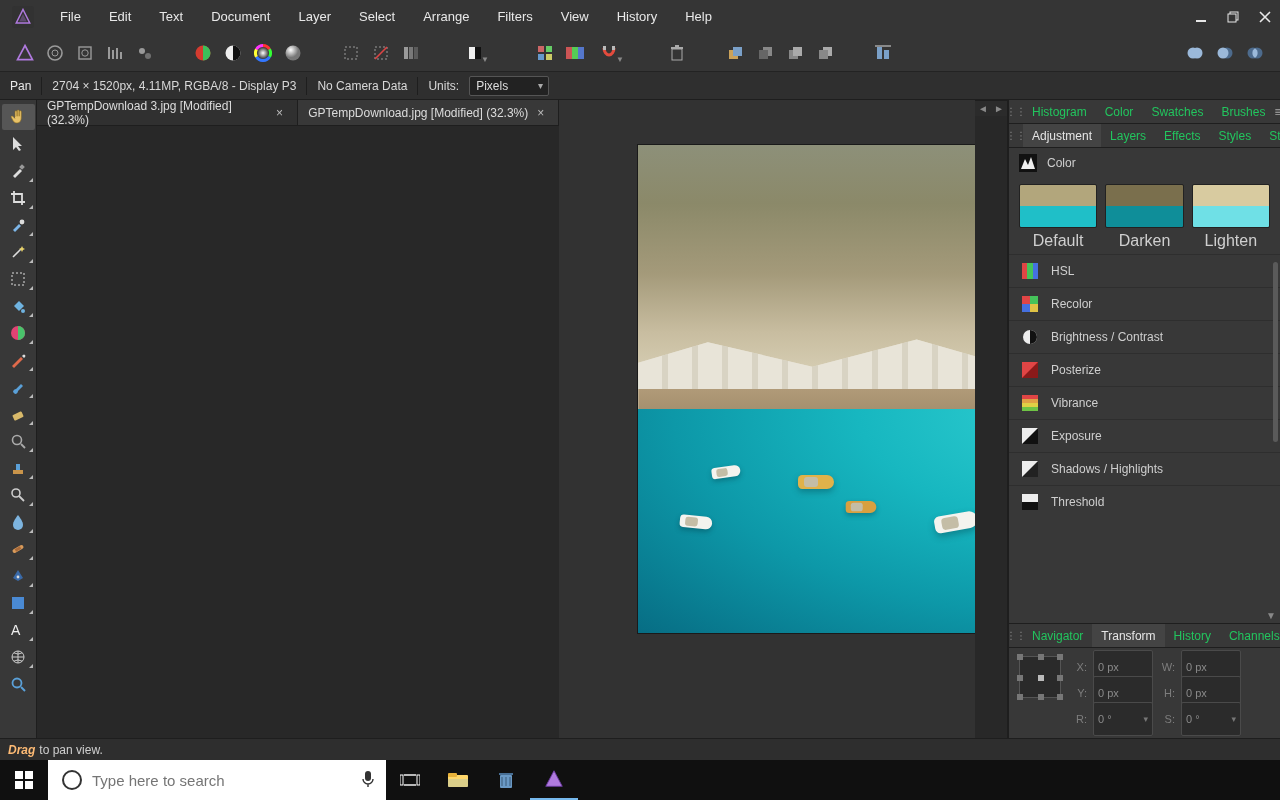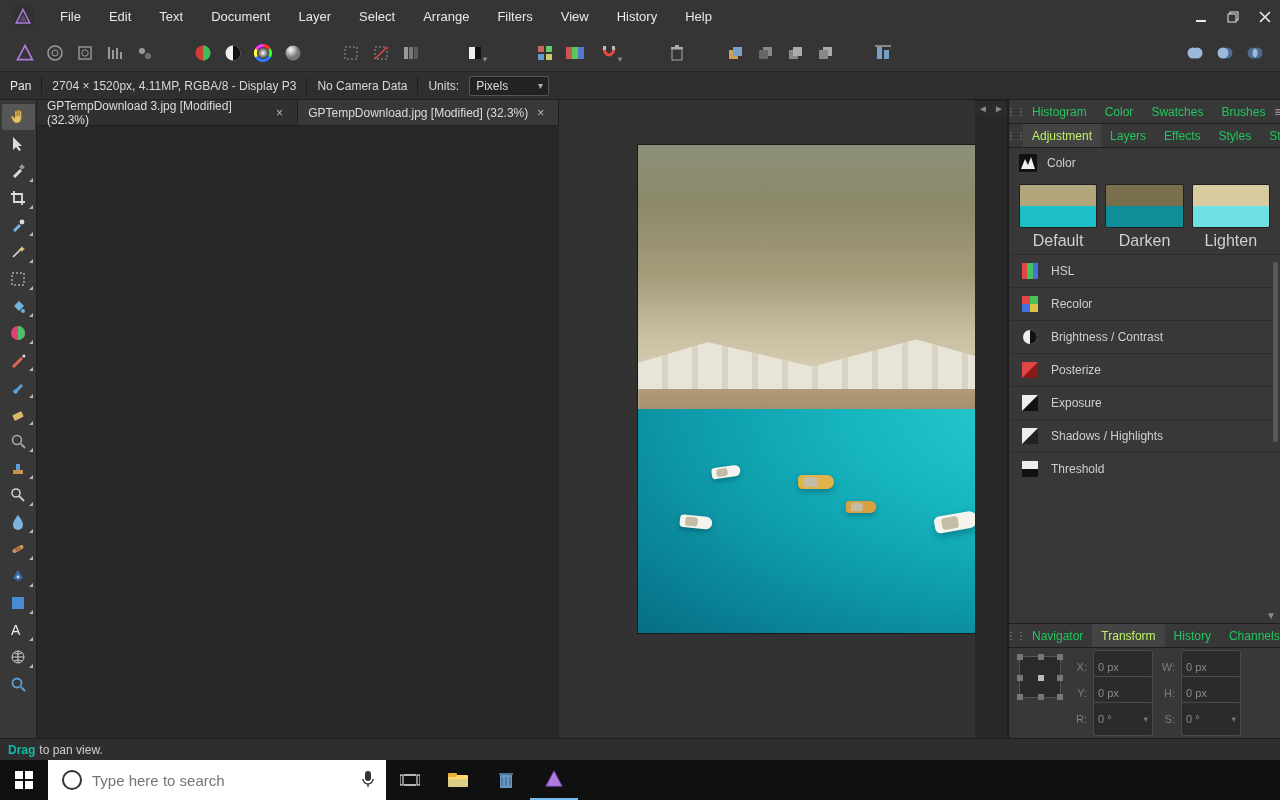--- a/index.html
+++ b/index.html
@@ -54,21 +54,21 @@
 
   .hscroll { height:16px; background:#2b2b2b; border-top:1px solid #1e1e1e; display:flex; align-items:center;}
   .hscroll .arrow { width:16px; text-align:center; color:#888; font-size:10px;}
   .hscroll .track { flex:1; height:10px; background:#2b2b2b; position:relative;}
   .hscroll .thumb { position:absolute; left:35%; width:28%; height:8px; top:1px; background:#5a5a5a; border-radius:4px;}
 
   .right-panels { width:273px; background:#383838; border-left:2px solid #1e1e1e; display:flex; flex-direction:column; }
   .panel-tabs { display:flex; height:24px; background:#383838; font-size:12px; align-items:stretch; border-bottom:1px solid #1e1e1e;}
   .p-grip { width:14px; display:flex; align-items:center; justify-content:center; color:#888; font-size:10px;}
   .p-tab { padding:0 9px; line-height:24px; color:#22c55e; }
-  .p-tab.active { background:#444; color:#bef264; }
+  .p-tab.active { background:#444; color:#e5e5e5; }
   .p-more { margin-left:auto; width:18px; text-align:center; color:#aaa; line-height:24px;}
 
   .adj-header { display:flex; align-items:center; padding:6px 10px; gap:10px;}
   .adj-header .hicon { width:18px; height:18px; background:#111; display:flex; align-items:center; justify-content:center;}
   .presets { display:flex; gap:8px; padding:6px 10px 4px; }
   .preset { flex:1; text-align:center; }
   .preset .thumb { height:44px; border-radius:2px; border:1px solid #222; }
   .preset.default .thumb { background:linear-gradient(180deg,#b2a67c 0 50%, #1fbfc8 50% 100%);}
   .preset.darken  .thumb { background:linear-gradient(180deg,#7a6f4d 0 50%, #0f8e99 50% 100%);}
   .preset.lighten .thumb { background:linear-gradient(180deg,#d8cba0 0 50%, #6fe0e6 50% 100%);}
@@ -83,21 +83,21 @@
   .transform-sec { border-top:1px solid #1e1e1e; padding-bottom:6px;}
   .tf-body { display:flex; padding:8px 10px 2px; gap:10px; align-items:flex-start;}
   .tf-anchor { width:42px; height:42px; background:#2a2a2a; border:1px solid #555; position:relative;}
   .tf-anchor .sq { position:absolute; width:6px; height:6px; background:#777;}
   .tf-grid { flex:1; display:grid; grid-template-columns: 16px 60px 16px 60px; grid-auto-rows:22px; gap:4px 6px; align-items:center; color:#7d7d7d; font-size:11px;}
   .tf-grid .l { text-align:right; }
   .tf-in { height:34px; background:#2b2b2b; border:1px solid #4a4a4a; color:#8a8a8a; font-size:11px; padding:0 4px; border-radius:2px; display:flex; align-items:center; position:relative;}
   .tf-in.dd::after{content:"▾"; position:absolute; right:4px; color:#777; font-size:9px;}
 
   .hint-bar { height:22px; background:#2e2e2e; border-top:1px solid #1e1e1e; display:flex; align-items:center; padding:0 8px; font-size:12px; color:#cfcfcf;}
-  .hint-bar b { color:#14b8a6; font-weight:600; margin-right:4px;}
+  .hint-bar b { color:#fdba74; font-weight:600; margin-right:4px;font-style:italic;}
 
   .taskbar { height:40px; background:#101010; display:flex; align-items:center; }
   .tb-start { width:48px; height:40px; display:flex; align-items:center; justify-content:center;}
   .search-box { flex:0 0 338px; height:40px; background:#fff; display:flex; align-items:center; position:relative;}
   .search-box .o { width:20px;height:20px;border:2px solid #333;border-radius:50%; margin:0 10px 0 14px;}
   .search-box input { border:none; outline:none; font-size:15px; flex:1; color:#666; background:transparent;}
   .search-box .mic { width:36px; text-align:center; color:#333;}
   .task-icon { width:48px; height:40px; display:flex; align-items:center; justify-content:center;}
   .task-icon.active { border-bottom:2px solid #76b9ed;}
 </style>
@@ -610,20 +610,31 @@
             <svg width="16" height="16">
               <rect width="16" height="16" fill="#e04545"></rect>
               <path d="M0 16 L16 0 L16 16 Z" fill="#8a1a1a"></path>
             </svg>
           </div>
           <span>Posterize</span>
         </div>
       <div class="adj-item">
           <div class="adj-icon">
             <svg width="16" height="16">
+              <rect width="16" height="4" fill="#e04545"></rect>
+              <rect y="4" width="16" height="4" fill="#e0a145"></rect>
+              <rect y="8" width="16" height="4" fill="#e0d045"></rect>
+              <rect y="12" width="16" height="4" fill="#6fc345"></rect>
+            </svg>
+          </div>
+          <span>Vibrance</span>
+        </div>
+      <div class="adj-item">
+          <div class="adj-icon">
+            <svg width="16" height="16">
               <rect width="16" height="16" fill="#111"></rect>
               <path d="M0 0 L16 0 L0 16 Z" fill="#eee"></path>
             </svg>
           </div>
           <span>Exposure</span>
         </div>
       <div class="adj-item">
           <div class="adj-icon">
             <svg width="16" height="16">
               <rect width="16" height="16" fill="#eee"></rect>

